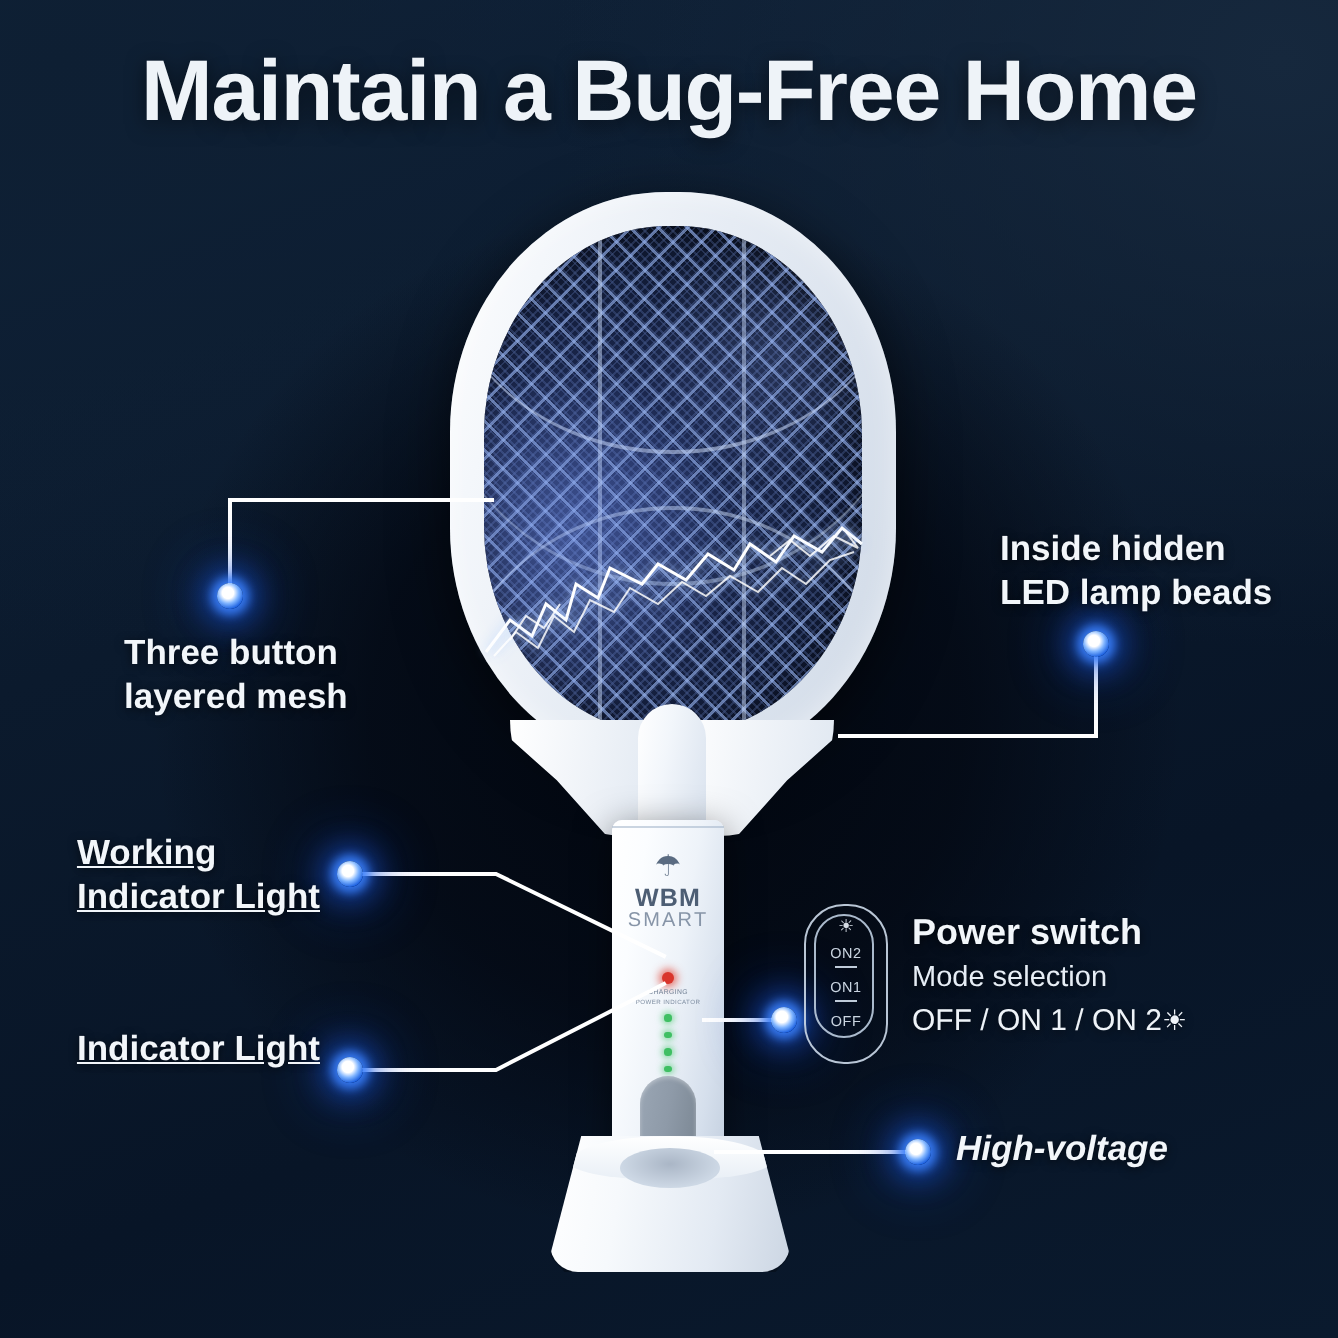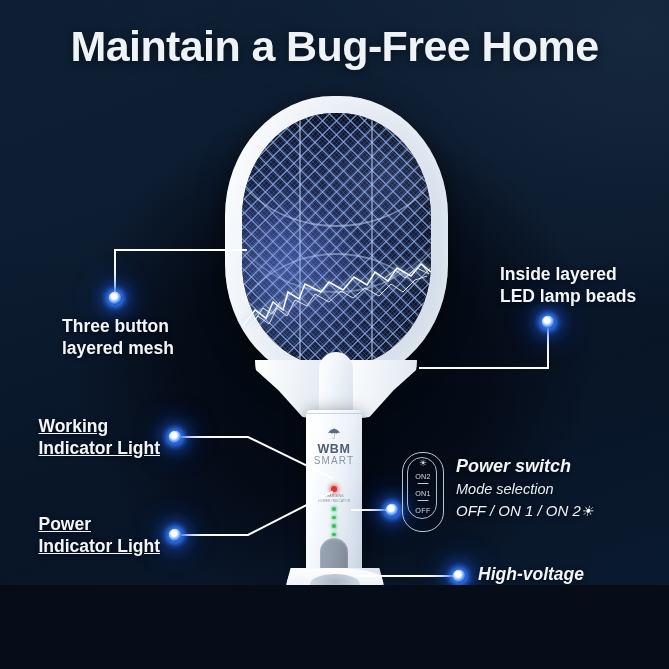--- a/index.html
+++ b/index.html
@@ -1,18 +1,18 @@
 <!DOCTYPE html>
 <html><head>
 <meta charset="utf-8">
 <style>
   html,body{margin:0;padding:0;background:#060d18;}
   body{width:669px;height:669px;overflow:hidden;font-family:"Liberation Sans",sans-serif;}
 
-  #stage{position:relative;width:669px;height:585px;overflow:hidden;
+  #stage{position:relative;width:669px;height:669px;overflow:hidden;
     background:
       radial-gradient(ellipse 330px 330px at 334px 360px, rgba(2,6,14,0.96) 0%, rgba(3,8,18,0.78) 45%, rgba(6,14,28,0) 78%),
       radial-gradient(ellipse 520px 420px at 640px 30px, #16283d 0%, rgba(18,38,58,0) 70%),
       radial-gradient(ellipse 520px 420px at 30px 30px, #0e1f33 0%, rgba(14,31,51,0) 70%),
       linear-gradient(160deg,#10233a 0%,#0b1a2d 38%,#081527 70%,#0a1a2e 100%);
   }
 
   
   .title{position:absolute;left:0;top:22px;width:669px;text-align:center;
     font-size:43px;font-weight:bold;letter-spacing:-0.6px;color:#eef3f8;
@@ -215,49 +215,48 @@
   <div class="dot" style="left:175px;top:535px;"></div>
   <div class="dot" style="left:392px;top:510px;"></div>
   <div class="dot" style="left:459px;top:576px;"></div>
 
   <div class="lbl l" style="left:62px;top:315px;">
     <span class="ln">Three button</span>
     <span class="ln">layered mesh</span>
   </div>
 
   <div class="lbl l" style="left:500px;top:263px;">
-    <span class="ln">Inside layered</span>
+    <span class="ln">Inside hidden</span>
     <span class="ln">LED lamp beads</span>
   </div>
 
   <div class="lbl r" style="left:160px;top:415px;">
     <span class="ln">Working</span>
     <span class="ln">Indicator Light</span>
   </div>
 
   <div class="lbl r" style="left:160px;top:513px;">
-    <span class="ln">Power</span>
     <span class="ln">Indicator Light</span>
   </div>
 
   <div class="lbl l" style="left:478px;top:563px;font-style:italic;">
     <span class="ln">High-voltage</span>
   </div>
 
   <div class="pill">
     <div class="inner"></div>
     <div class="bulb">☀</div>
     <div class="sw s1">ON2</div>
     <div class="dash d1"></div>
     <div class="sw s2">ON1</div>
     <div class="dash d2"></div>
     <div class="sw s3">OFF</div>
   </div>
 
-  <div style="position:absolute;left:456px;top:455px;font-style:italic;">
+  <div style="position:absolute;left:456px;top:455px;">
     <div class="lbl l ps-title" style="position:relative;left:0;top:0;">Power switch</div>
     <div class="lbl l ps-sub" style="position:relative;left:0;top:2px;">Mode selection</div>
     <div class="lbl l ps-sub2" style="position:relative;left:0;top:4px;text-align:right;">
       <span>OFF / ON 1 / ON 2</span><span style="font-size:14px;">☀</span>
     </div>
   </div>
 
 </div>
 
 </body></html>

